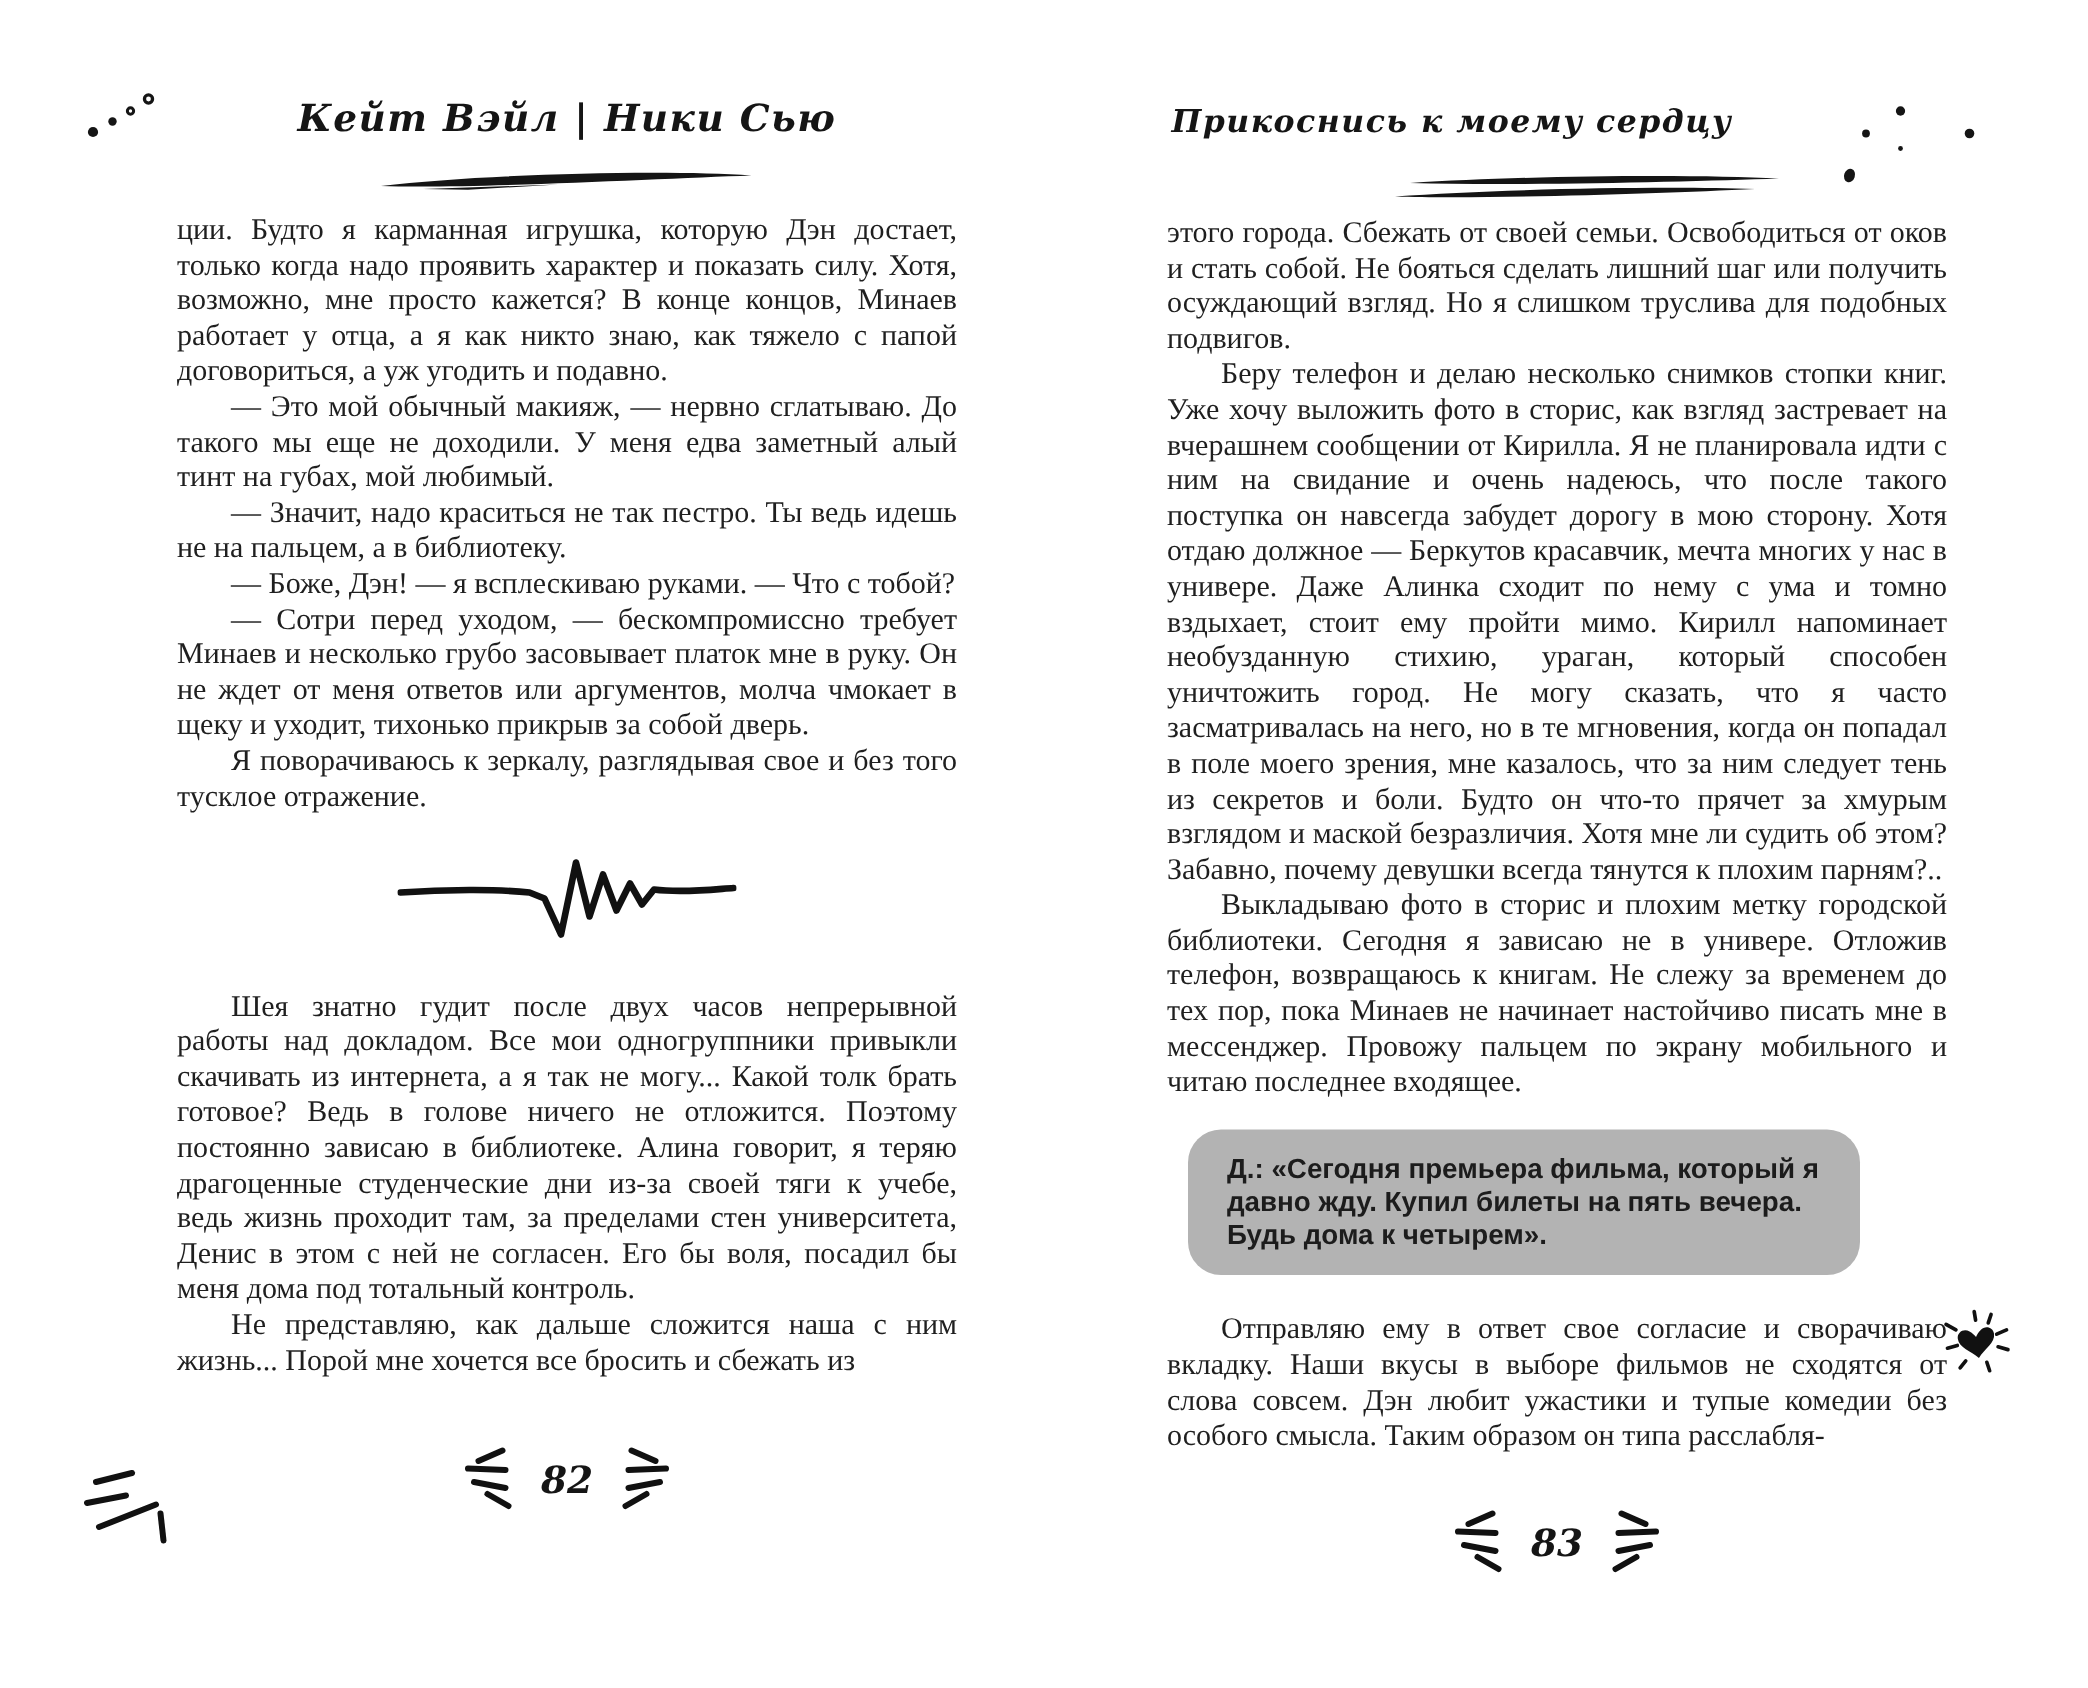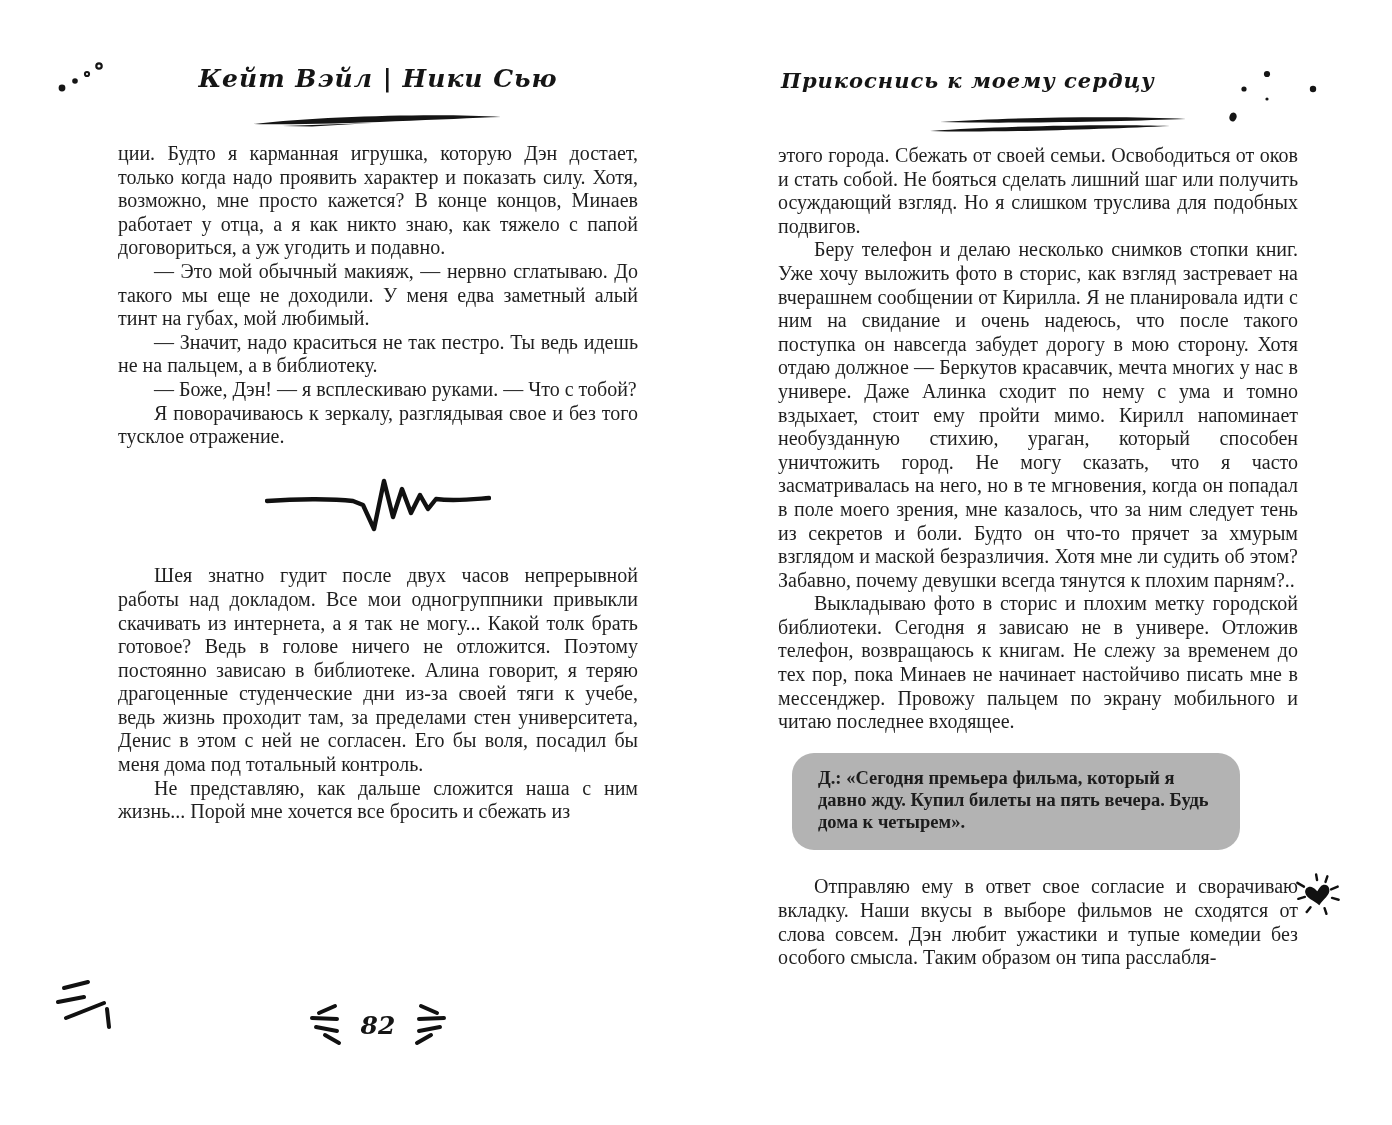--- a/index.html
+++ b/index.html
@@ -11,21 +11,21 @@
                font-family:"DejaVu Serif",serif;font-style:italic;font-weight:bold;
                font-size:25px;letter-spacing:1px;color:#151515;white-space:nowrap;}
   .header-rule{position:absolute;}
   .page-body{position:absolute;width:520px;font-size:20px;line-height:1.18;
              text-align:justify;color:#1f1f1f;}
   .para{margin:0;text-indent:36px;}
   .para.no-indent{text-indent:0;}
   .divider-wrap{margin:26px auto 26px auto;width:226px;}
   .bubble{background:#b3b3b3;border-radius:22px;margin:19px 0 25px 14px;width:448px;
           box-sizing:border-box;padding:15px 20px 17px 26px;
-          font-family:Liberation Serif, serif;font-size:18.5px;line-height:1.18;
+          font-family:Liberation Sans, sans-serif;font-size:18.5px;line-height:1.18;
           font-weight:600;color:#1c1c1c;text-align:left;text-indent:0;}
   .page-number-row{position:absolute;width:520px;display:flex;align-items:center;
                    justify-content:center;gap:18px;}
   .page-number{font-family:"DejaVu Serif",serif;font-style:italic;font-weight:bold;
                font-size:25px;color:#151515;}
 </style>
 </head>
 <body>
 
 <div class="spread">
@@ -64,20 +64,21 @@
       <path d="M2,15 C70,10 180,8 242,10 C180,13 60,17 2,15 Z" fill="#151515"></path>
     </svg>
   </div>
 
   <div class="page-body" style="left:118px;top:142px;">
     <div>
         <p class="para no-indent">ции. Будто я карманная игрушка, которую Дэн достает, только когда надо проявить характер и показать силу. Хотя, возможно, мне просто кажется? В конце концов, Минаев работает у отца, а я как никто знаю, как тяжело с папой договориться, а уж угодить и подавно.</p>
         <p class="para">— Это мой обычный макияж, — нервно сглатываю. До такого мы еще не доходили. У меня едва заметный алый тинт на губах, мой любимый.</p>
         <p class="para">— Значит, надо краситься не так пестро. Ты ведь идешь не на пальцем, а в библиотеку.</p>
         <p class="para">— Боже, Дэн! — я всплескиваю руками. — Что с тобой?</p>
+        <p class="para">— Сотри перед уходом, — бескомпромиссно требует Минаев и несколько грубо засовывает платок мне в руку. Он не ждет от меня ответов или аргументов, молча чмокает в щеку и уходит, тихонько прикрыв за собой дверь.</p>
         <p class="para">Я поворачиваюсь к зеркалу, разглядывая свое и без того тусклое отражение.</p>
       </div>
     <div class="divider-wrap">
       <svg width="226" height="58" viewBox="0 0 226 58">
         <path d="M2,26 C35,23.5 70,24 88,26 L98,30 L109,54 L119,6 L128,42 L137,14 L146,38 L155,20 L163,34 L171,24 C190,26.5 210,24 224,23" fill="none" stroke="#111111" stroke-width="4.4" stroke-linecap="round" stroke-linejoin="round"></path>
       </svg>
     </div>
     <div>
         <p class="para">Шея знатно гудит после двух часов непрерывной работы над докладом. Все мои одногруппники привыкли скачивать из интернета, а я так не могу... Какой толк брать готовое? Ведь в голове ничего не отложится. Поэтому постоянно зависаю в библиотеке. Алина говорит, я теряю драгоценные студенческие дни из-за своей тяги к учебе, ведь жизнь проходит там, за пределами стен университета, Денис в этом с ней не согласен. Его бы воля, посадил бы меня дома под тотальный контроль.</p>
         <p class="para">Не представляю, как дальше сложится наша с ним жизнь... Порой мне хочется все бросить и сбежать из</p>
@@ -116,21 +117,21 @@
     <svg width="58" height="54" viewBox="0 0 58 54">
       <g stroke="#111111" stroke-width="4" stroke-linecap="round">
         <path d="M8,12 L32,6"></path>
         <path d="M2,26 L28,21"></path>
         <path d="M10,42 L48,27"></path>
         <path d="M51,33 L53,51"></path>
       </g>
     </svg>
   </div>
 
-  <div class="page-number-row" style="left:118px;top:1000px;">
+  <div class="page-number-row" style="left:118px;top:961px;">
     <span class="doodle" style="position:static;">
       <svg width="36" height="50" viewBox="0 0 36 50">
         <g stroke="#111111" stroke-width="4" stroke-linecap="round">
           <path d="M28,6 L12,13"></path>
             <path d="M30,19 L5,18"></path>
             <path d="M30,31 L9,27"></path>
             <path d="M32,43 L18,35"></path>
         </g>
       </svg>
     </span>
@@ -140,14 +141,37 @@
         <g stroke="#111111" stroke-width="4" stroke-linecap="round" transform="translate(36,0) scale(-1,1)">
           <path d="M28,6 L12,13"></path>
             <path d="M30,19 L5,18"></path>
             <path d="M30,31 L9,27"></path>
             <path d="M32,43 L18,35"></path>
         </g>
       </svg>
     </span>
   </div>
 
+  <div class="page-number-row" style="left:778px;top:1003px;">
+    <span class="doodle" style="position:static;">
+      <svg width="36" height="50" viewBox="0 0 36 50">
+        <g stroke="#111111" stroke-width="4" stroke-linecap="round">
+          <path d="M28,6 L12,13"></path>
+            <path d="M30,19 L5,18"></path>
+            <path d="M30,31 L9,27"></path>
+            <path d="M32,43 L18,35"></path>
+        </g>
+      </svg>
+    </span>
+    <span class="page-number">83</span>
+    <span class="doodle" style="position:static;">
+      <svg width="36" height="50" viewBox="0 0 36 50">
+        <g stroke="#111111" stroke-width="4" stroke-linecap="round" transform="translate(36,0) scale(-1,1)">
+          <path d="M28,6 L12,13"></path>
+            <path d="M30,19 L5,18"></path>
+            <path d="M30,31 L9,27"></path>
+            <path d="M32,43 L18,35"></path>
+        </g>
+      </svg>
+    </span>
+  </div>
 
 </div>
 
 </body></html>

